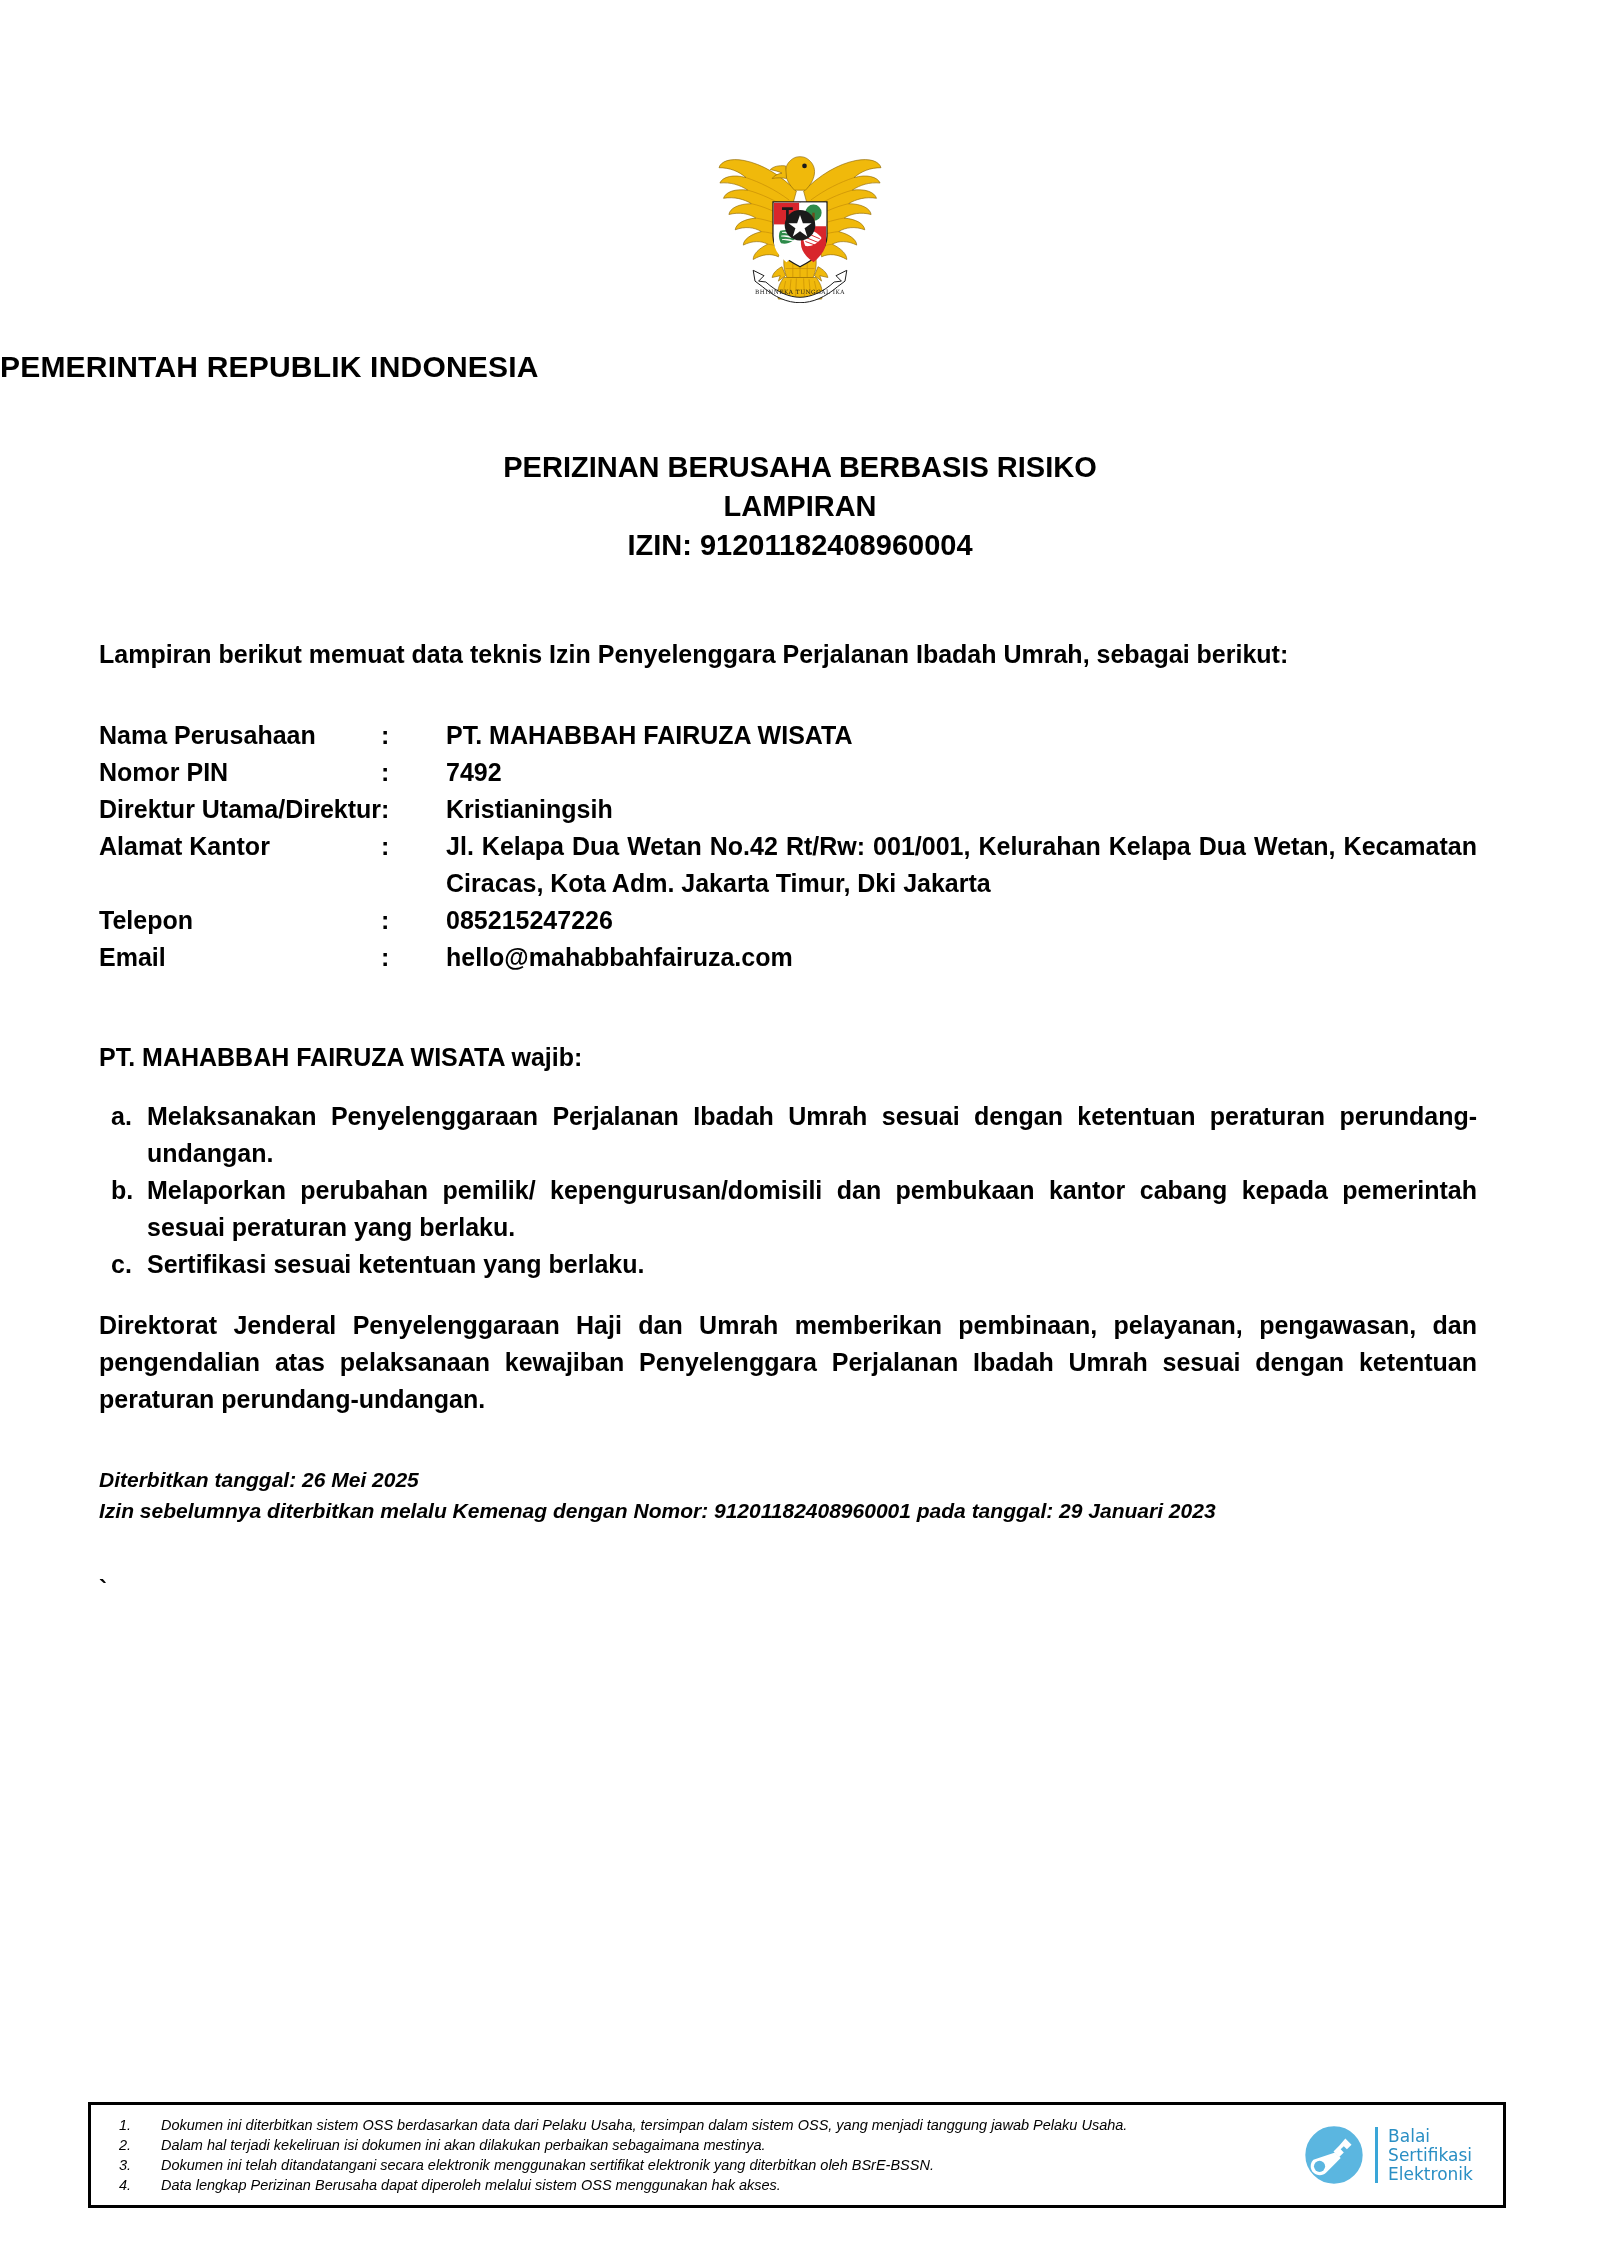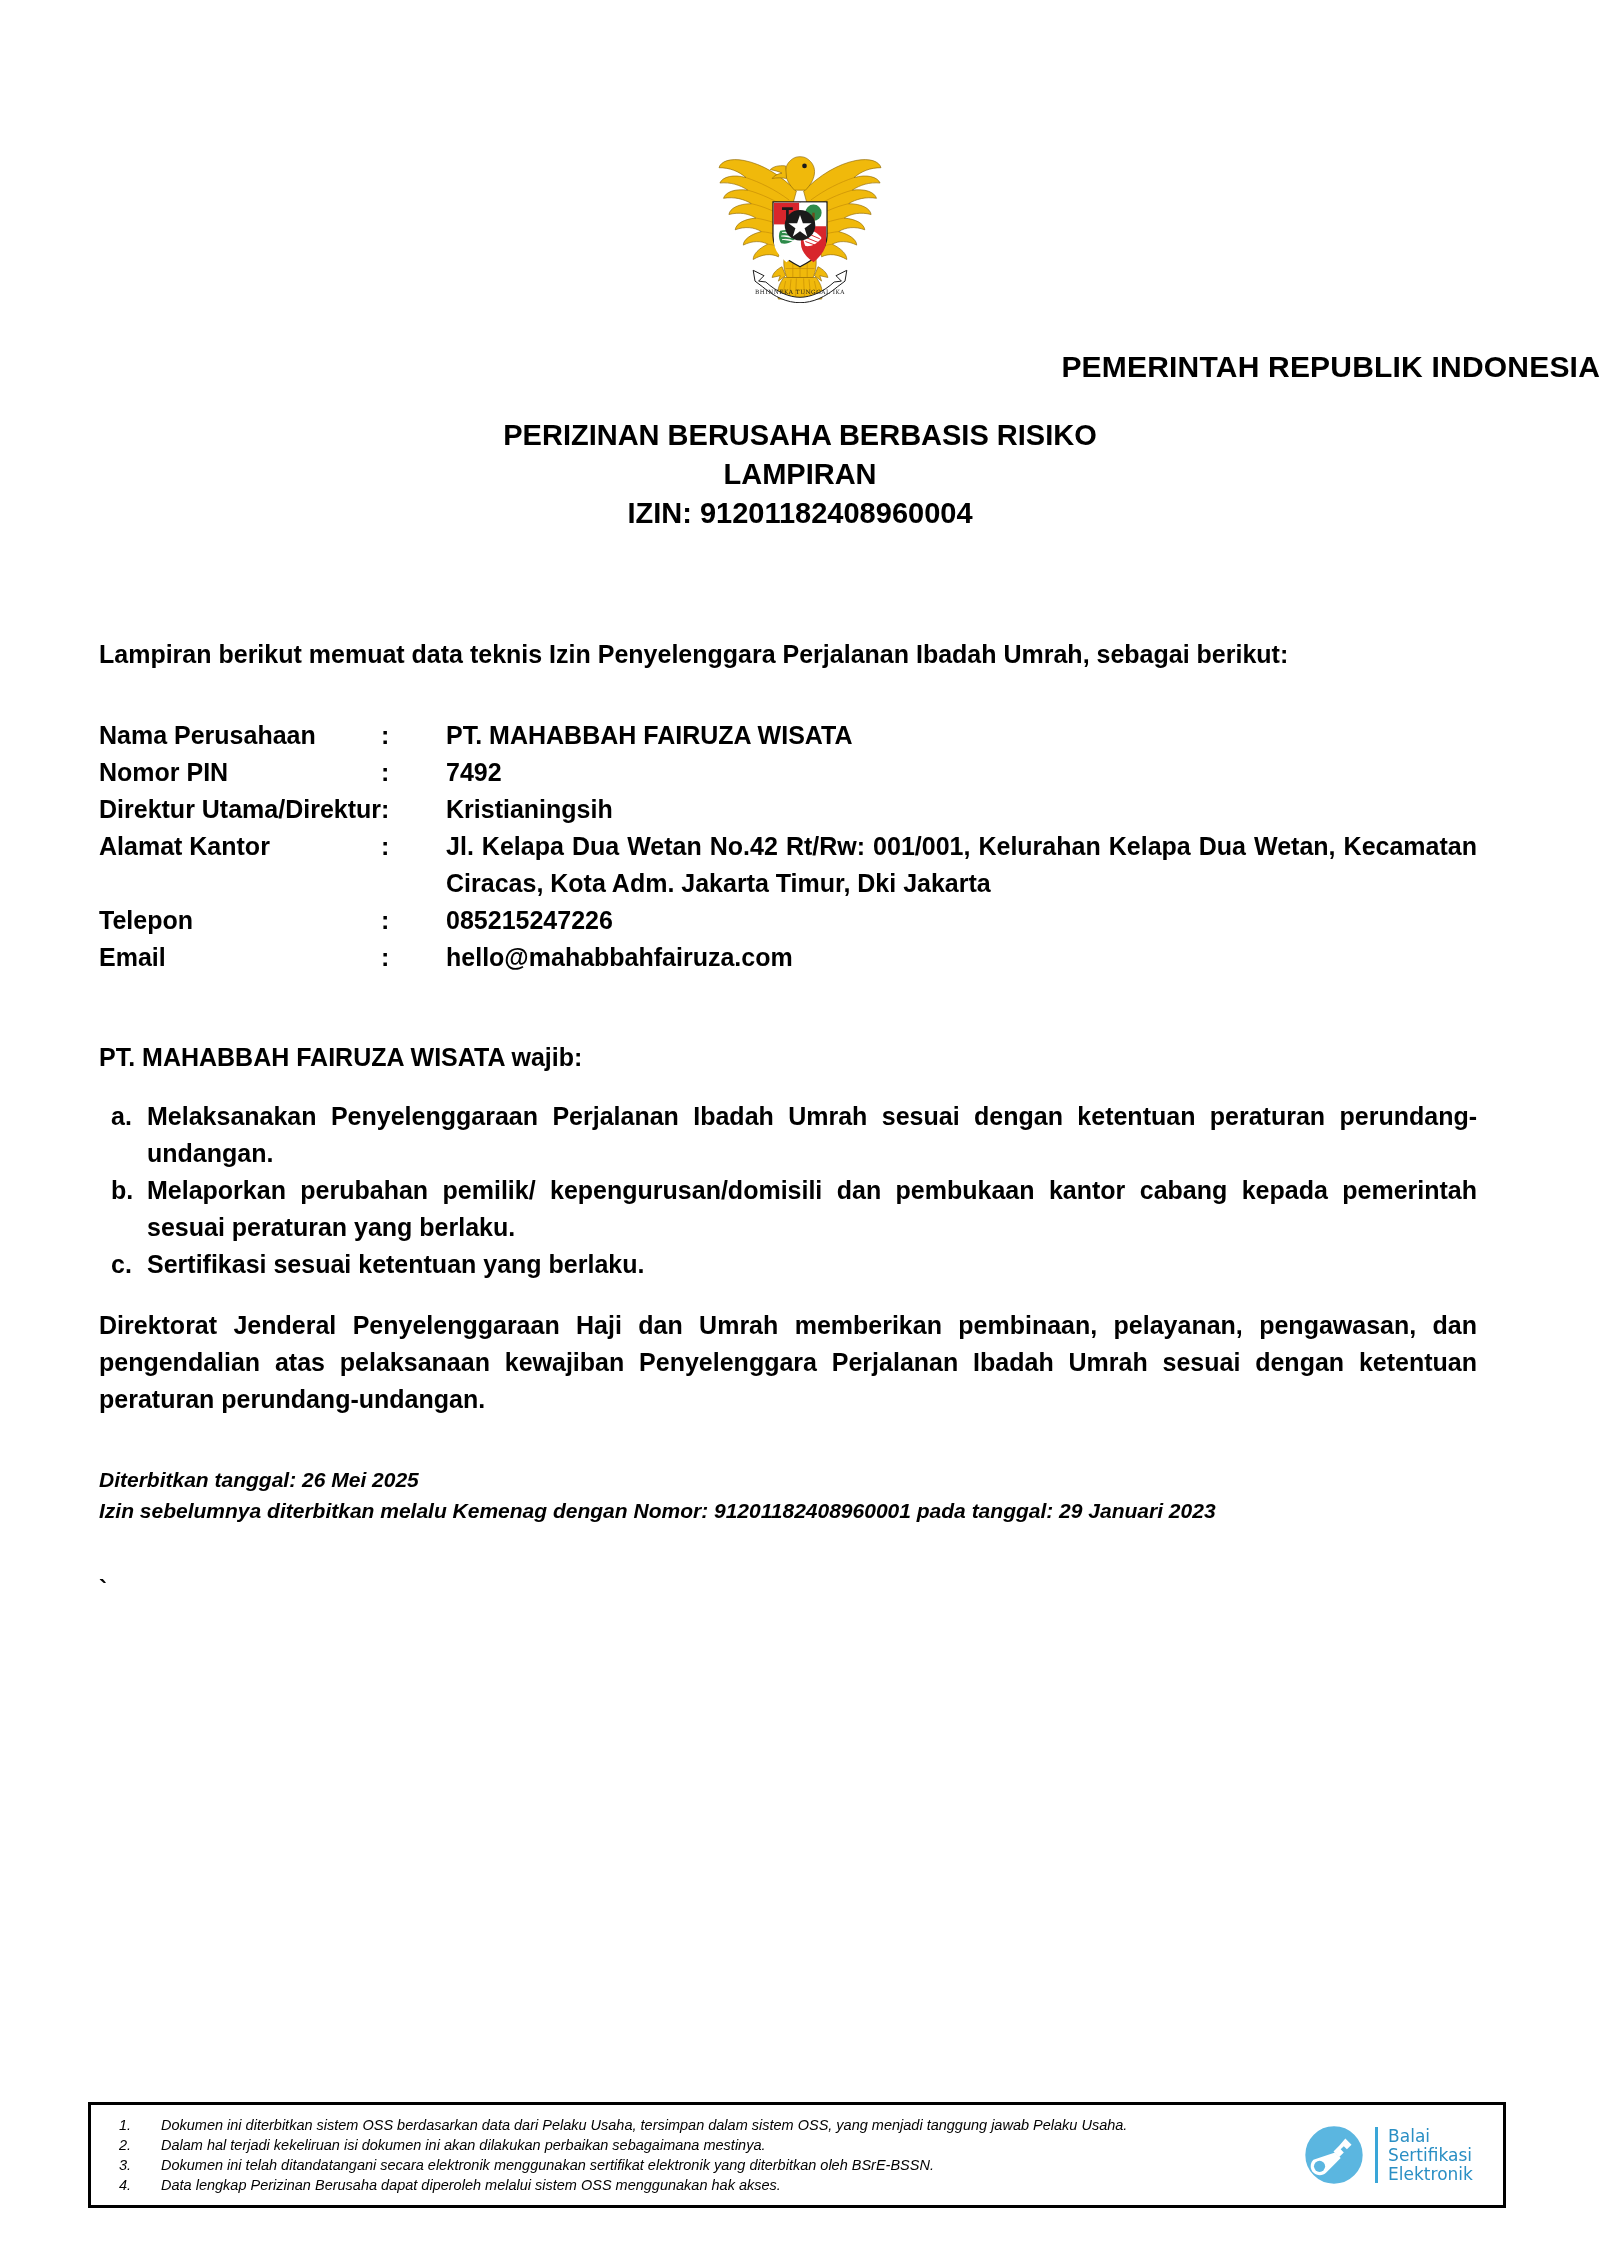--- a/index.html
+++ b/index.html
@@ -30,28 +30,28 @@
     height: 168px;
     display: block;
   }
 
   
   .hdr-country {
     position: absolute;
     top: 350px;
     left: 0;
     width: 1600px;
-    text-align: right;
+    text-align: left;
     font-size: 30px;
     font-weight: bold;
     letter-spacing: 0.2px;
   }
   .hdr-block {
     position: absolute;
-    top: 416px;
+    top: 448px;
     left: 0;
     width: 1600px;
     text-align: center;
     font-size: 29px;
     font-weight: bold;
     line-height: 39px;
   }
 
   
   .page-body {

